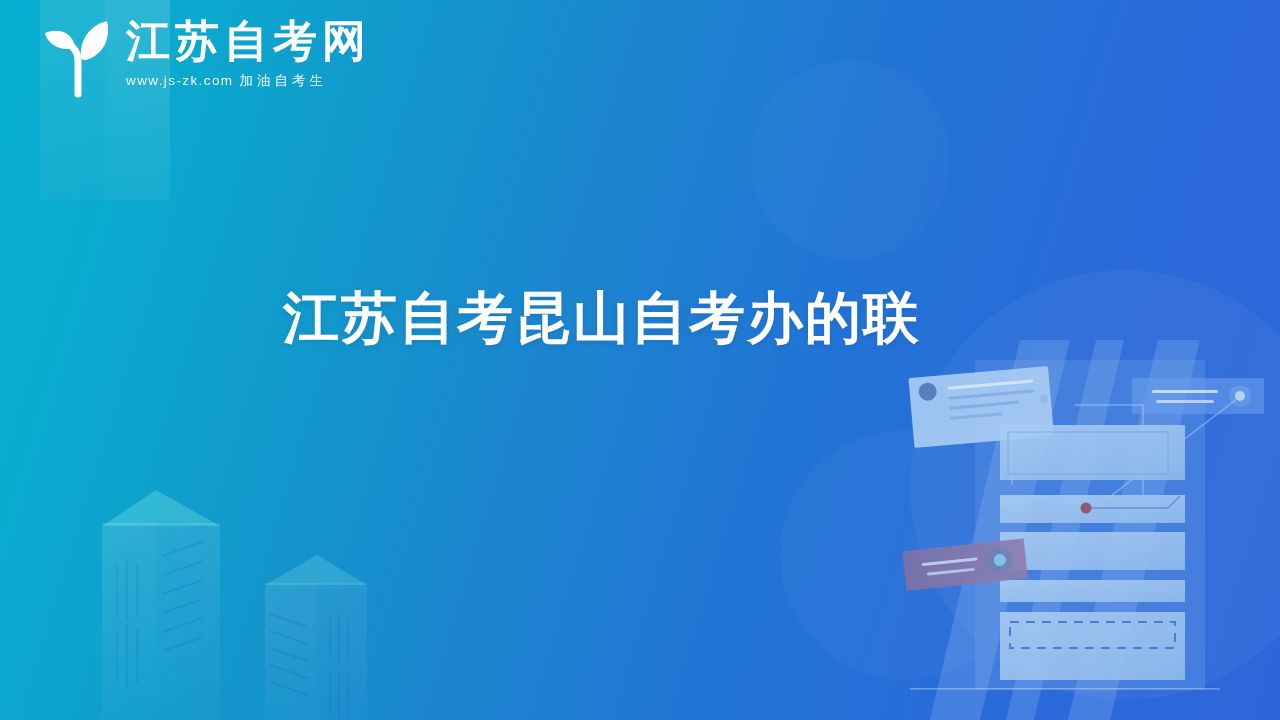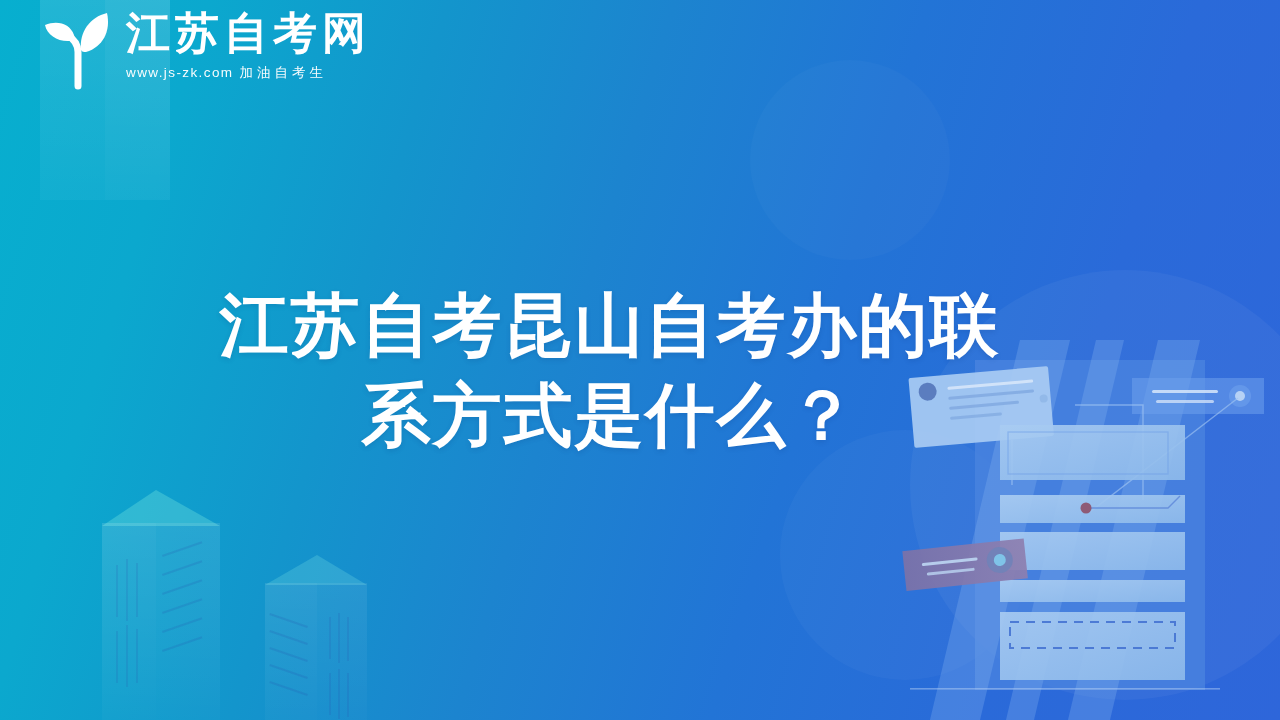--- a/index.html
+++ b/index.html
@@ -100,21 +100,21 @@
   }
   .vline {
     position: absolute;
     width: 2px;
     background: rgba(40,70,170,0.14);
   }
 
   
   #logo {
     position: absolute;
-    left: 34px; top: 0;
+    left: 34px; top: 8px;
     display: flex;
     align-items: center;
     z-index: 20;
   }
   #logo .mark { width: 86px; height: 90px; flex: none; }
   #logo .wordwrap { margin-left: 6px; }
   #logo .word {
     color: #ffffff;
     font-size: 44px;
     font-weight: bold;
@@ -128,29 +128,29 @@
     letter-spacing: 1.4px;
     margin-top: 7px;
     white-space: nowrap;
     opacity: 0.97;
   }
   #logo .sub .cn { letter-spacing: 4px; margin-left: 6px; text-align: center; }
 
   
   #headline {
     position: absolute;
-    left: 110px;
+    left: 102px;
     top: 282px;
     width: 1000px;
     z-index: 15;
     text-align: center;
     color: #ffffff;
     font-family: "Liberation Serif", "DejaVu Serif", serif;
     font-weight: bold;
-    font-size: 69px;
+    font-size: 56px;
     line-height: 1.30;
     letter-spacing: 2px;
     text-shadow: 0 2px 5px rgba(10,50,120,0.16);
   }
   #headline .ln { display: block; }
 
   
   #illus {
     position: absolute;
     right: 0; top: 340px;
@@ -310,16 +310,15 @@
     <div class="wordwrap">
       <div class="word">江苏自考网</div>
       <div class="sub">
         <span>www.js-zk.com</span><span class="cn">加油自考生</span>
       </div>
     </div>
   </div>
 
   <div id="headline">
     <span class="ln">江苏自考昆山自考办的联</span>
-    <span class="ln">系方式是什么？</span>
   </div>
 
 </div>
 
 </body></html>

